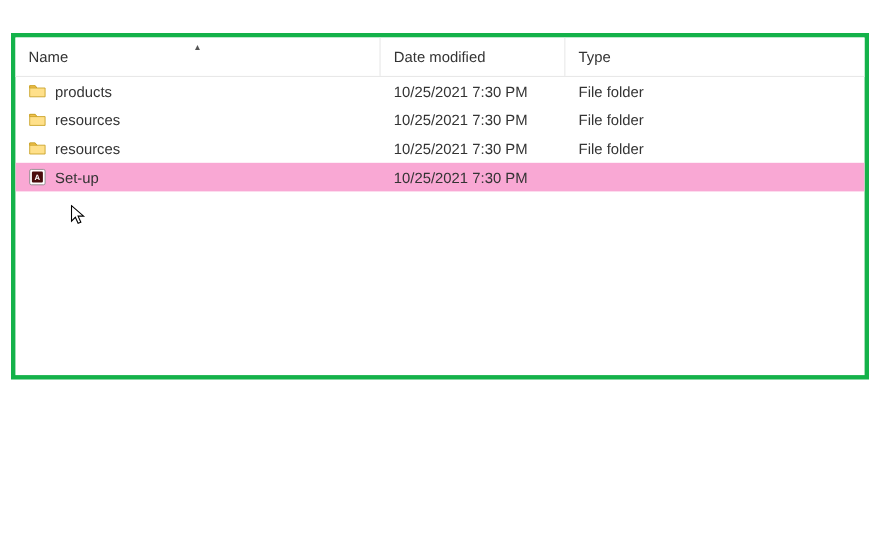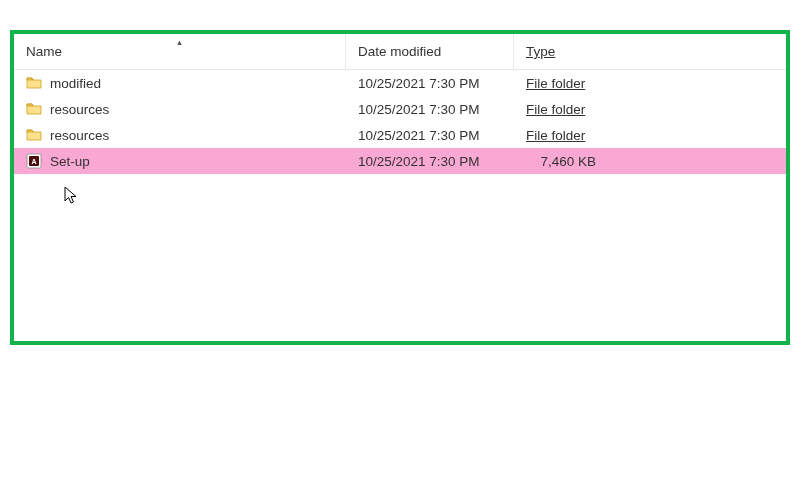--- a/index.html
+++ b/index.html
@@ -44,21 +44,21 @@
     position: absolute;
     top: 4px;
     left: 50%;
     transform: translateX(-50%);
     font-size: 9px;
     color: #555;
     line-height: 1;
   }
   .col-name { width: 332px; }
   .col-date { width: 168px; text-align: center; }
-  .col-type { width: 138px; text-decoration: underline; }
+  .col-type { width: 138px; }
   .col-size { width: 100px; }
 
   .row {
     display: flex;
     align-items: center;
     height: 26px;
     padding: 0;
   }
   .row.selected {
     background: #f9a8d4;
@@ -104,21 +104,21 @@
       </div>
     </div>
 
     <div id="rows-mount">
         <div class="row">
           <div class="cell col-name">
             <svg class="icon" viewBox="0 0 16 16">
               <path d="M1 3 L6 3 L7.5 5 L15 5 L15 13 L1 13 Z" fill="#ffe08a" stroke="#c9a227" stroke-width="0.8"></path>
               <path d="M1 3 L6 3 L7.5 5 L1 5 Z" fill="#f2c14e" stroke="#c9a227" stroke-width="0.8"></path>
             </svg>
-            <span>modified</span>
+            <span>products</span>
           </div>
           <div class="cell col-date">
             <span>10/25/2021 7:30 PM</span>
           </div>
           <div class="cell col-type">
             <span>File folder</span>
           </div>
           <div class="cell col-size size">
             <span></span>
           </div>
@@ -164,23 +164,20 @@
             <svg class="icon" viewBox="0 0 16 16">
               <rect x="1" y="1" width="14" height="14" rx="1.5" fill="#fff" stroke="#888" stroke-width="0.8"></rect>
               <rect x="3" y="3" width="10" height="10" rx="1" fill="#4a0d0d"></rect>
               <text x="8" y="11" text-anchor="middle" font-size="7" font-family="Arial" fill="#fff" font-weight="bold">A</text>
             </svg>
             <span>Set-up</span>
           </div>
           <div class="cell col-date">
             <span>10/25/2021 7:30 PM</span>
           </div>
-          <div class="cell col-size size">
-            <span>7,460 KB</span>
-          </div>
         </div>
       </div>
 
   </div>
 
   <svg id="cursor" class="cursor" viewBox="0 0 16 20" style="left: 50px; top: 152px;">
     <path d="M1 1 L1 15 L4.5 11.5 L7 17 L9.5 16 L7 10.5 L12 10.5 Z" fill="#fff" stroke="#000" stroke-width="1"></path>
   </svg>
 </div>
 

